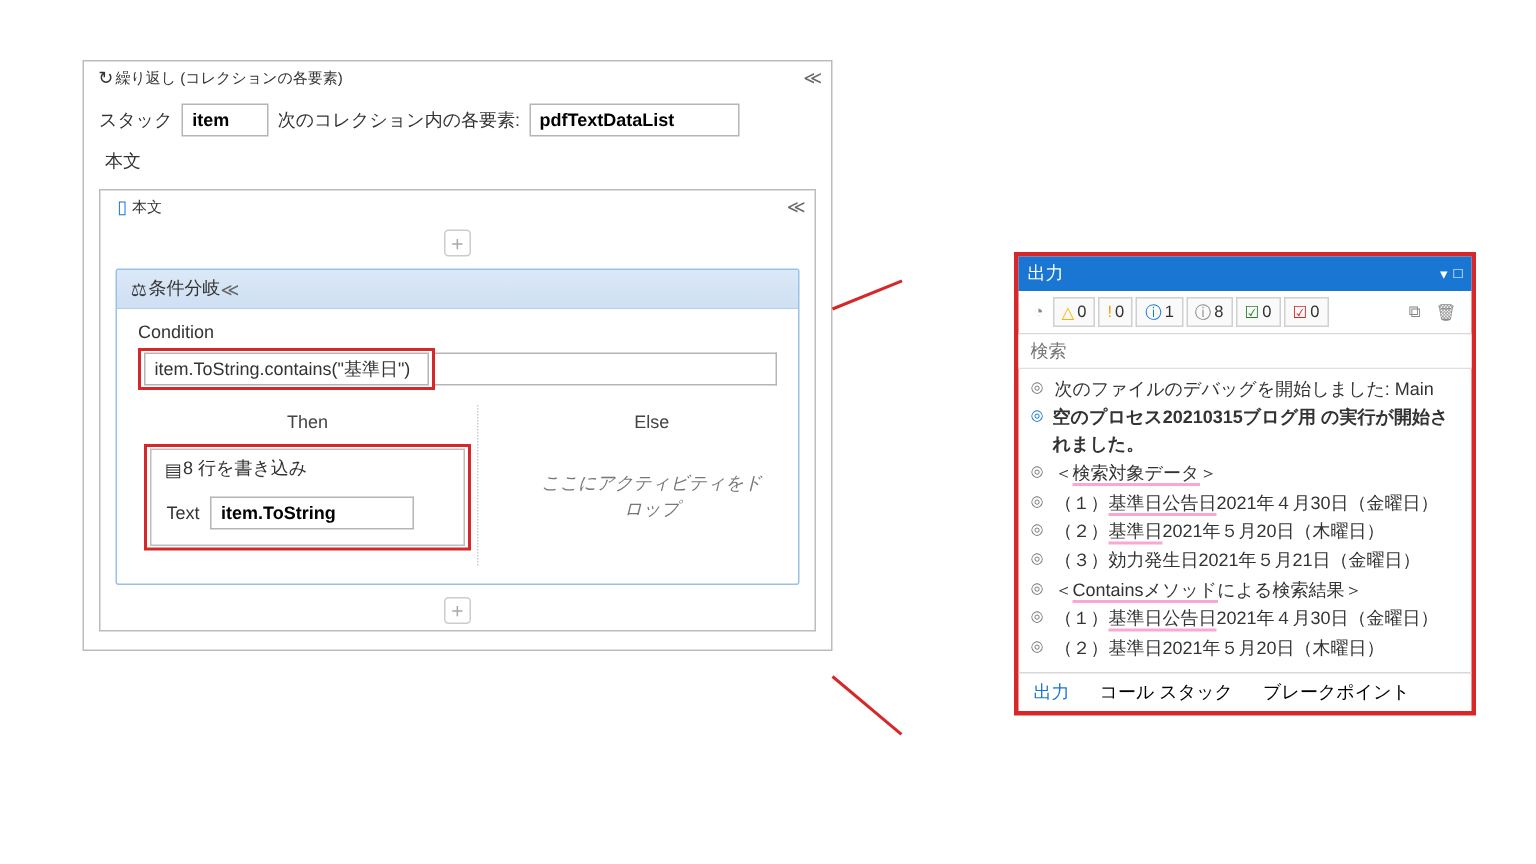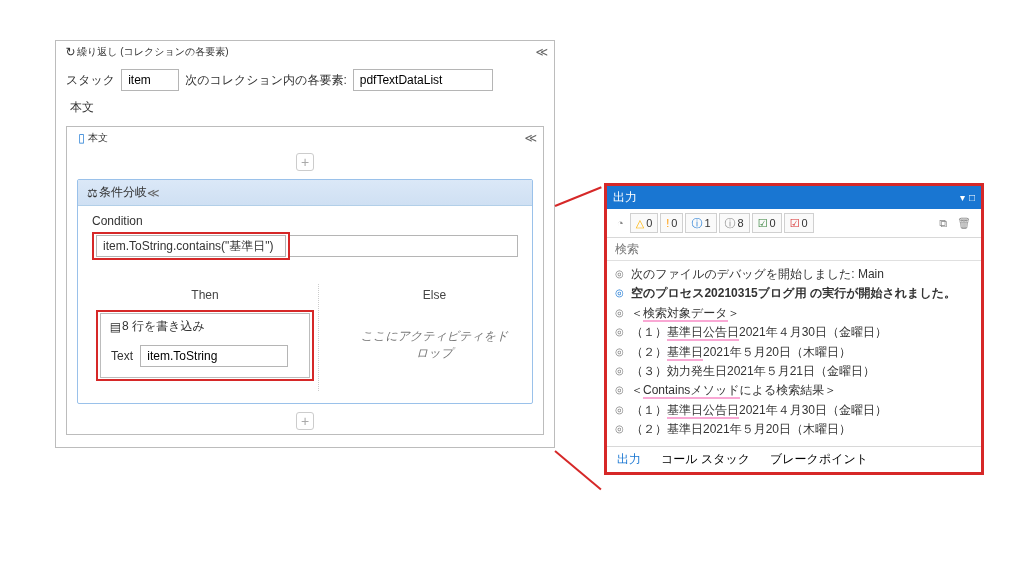--- a/index.html
+++ b/index.html
@@ -7,46 +7,46 @@
   
   
   .left-panel { position:absolute; left:55px; top:40px; width:500px; }
   .activity-frame { border:1px solid #bcbcbc; background:#fff; }
   .activity-header { display:flex; align-items:center; padding:4px 8px; font-weight: normal; }
   .activity-header .title { flex:1; font-size:10px; }
   .collapse-btn { color:#666; font-size:12px; cursor:pointer; user-select:none; }
   .twin-chevrons { font-family: monospace; letter-spacing:-2px; }
   
   .foreach-row { display:flex; align-items:center; padding:6px 10px 8px; gap:6px; }
-  .input-box { border:1px solid #b5b5b5; background:#fff; padding:2px 6px; height:22px; font-size:12px; }
+  .input-box { border:1px solid #b5b5b5; background:#fff; padding:2px 6px; height:22px; font-size:12px;font-weight:bold; }
   .body-label { padding:0 14px 6px; font-size:12px; }
   
   .body-frame { margin:4px 10px 12px; border:1px solid #bcbcbc; }
   
   .plus-round { text-align:center; color:#aaa; font-size:14px; padding:4px 0; }
   .plus-border{ display:inline-block; width:18px; height:18px; border:1px solid #ccc; border-radius:3px; line-height:16px;}
   
   .if-frame { margin:4px 10px 4px; border:1px solid #9ac1ea; border-radius:2px; }
   .if-header { display:flex; align-items:center; padding:4px 8px; background:linear-gradient(#dbe8f7,#cfe0f3); border-bottom:1px solid #b2cfe8; }
   .if-body { padding:8px 14px 12px; }
   .cond-label { font-size:12px; margin-bottom:4px; }
   .cond-input-wrap { display:flex; align-items:center; }
   .cond-input { flex:1; border:1px solid #b5b5b5; padding:2px 6px; height:22px; font-size:12px; }
   .red-box { border:2px solid #d62828; padding:1px 2px; display:inline-block; }
-  .then-else-row { display:flex; margin-top:24px;gap:32px; }
+  .then-else-row { display:flex; margin-top:10px;gap:32px; }
   .branch { flex:1; text-align:center; padding:4px 4px 10px; }
   .branch-title { margin-bottom:8px; color:#444; }
   .drop-placeholder { font-style:italic; color:#777; font-size:12px; padding:18px 0; }
   
   .wl-frame { border:1px solid #bcbcbc; text-align:left; }
   .wl-header { display:flex; align-items:center; padding:4px 8px; font-size:12px; }
   .wl-body { padding:6px 10px 10px; }
   
   
-  .output-panel { position:absolute; right:40px; top:183px; width:380px; border:3px solid #d62828; background:#fff; }
+  .output-panel { position:absolute; right:40px; top:168px; width:308px; border:3px solid #d62828; background:#fff; }
   .out-titlebar { background:#1976d2; color:#fff; display:flex; align-items:center; padding:3px 6px; font-size:12px; font-weight:normal; }
   .out-titlebar .t { flex:1; }
   .out-titlebar .winbtn { font-size:10px; margin-left:4px; cursor:pointer; }
   .out-toolbar { display:flex; align-items:center; gap:2px; padding:4px 6px; border-bottom:1px solid #d8d8d8; }
   .tb-btn { display:inline-flex; align-items:center; border:1px solid #d0d0d0; padding:1px 5px; height:20px; font-size:11px; gap:2px; background:#fafafa; cursor:pointer;}
   .tb-btn.nobord{ border:none; background:none; padding:2px 4px;}
   .search-row { border-bottom:1px solid #e0e0e0; }
   .search-row input { width:100%; border:none; padding:4px 8px; font-size:12px; color:#9a9a9a; outline:none; }
   .log-list { padding:4px 4px 6px; }
   .log-line { display:flex; gap:6px; align-items:flex-start; padding:1px 4px; font-size:12px; line-height:1.45; }
@@ -107,21 +107,21 @@
             <div class="branch" style="border-right:1px dotted #ccc">
               <div class="branch-title">Then</div>
               <span class="red-box">
                <div class="wl-frame" style="width:210px">
                 <div class="wl-header">
                   <span class="ic">▤</span>
                   <span>8 行を書き込み</span>
                 </div>
                 <div class="wl-body">
                   <span>Text</span>
-                  <input class="input-box" style="width: 148px; margin-left: 4px;" value="item.ToString">
+                  <input class="input-box" style="width: 136px; margin-left: 4px;" value="item.ToString">
                 </div>
                </div>
               </span>
             </div>
             <div class="branch">
               <div class="branch-title">Else</div>
               <div class="drop-placeholder">ここにアクティビティをドロップ</div>
             </div>
           </div>
         </div>

